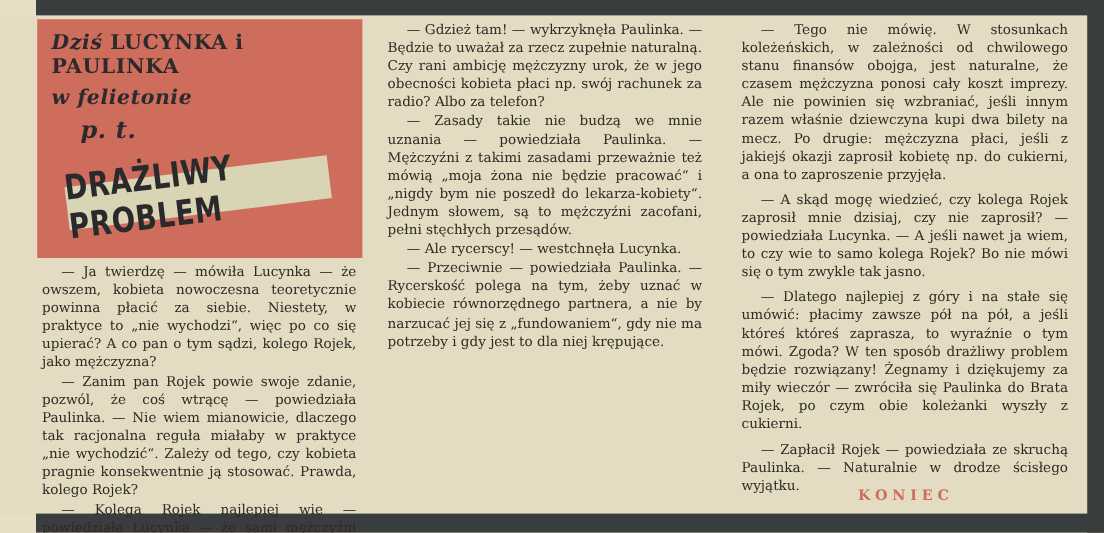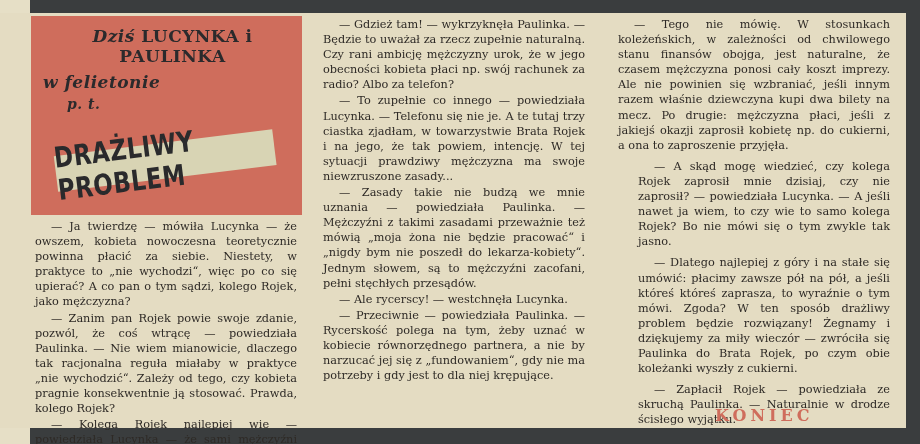--- a/index.html
+++ b/index.html
@@ -15,43 +15,43 @@
   .paper { position: absolute; left: 0; top: 13px; width: 906px; height: 415px; background: #e4dcc2; }
 
   .header-box {
     position: absolute; left: 31px; top: 16px; width: 271px; height: 199px;
     background: #cf6d5c;
   }
   .header-line {
     position: absolute; left: 12px; font-family: "DejaVu Serif", serif;
     font-style: italic; font-weight: bold; color: #2b2a2c; font-size: 17px; letter-spacing: 0.5px;
   }
-  .header-line.l1 { top: 10px; font-style: normal; text-align: center; }
+  .header-line.l1 { top: 10px; font-style: normal; }
   .header-line.l1 .script { font-style: italic; }
   .header-line.l2 { top: 33px; }
   .header-line.l3 { top: 56px; }
-  .header-line.l4 { top: 80px; left: 36px; font-size: 14px; }
+  .header-line.l4 { top: 80px; left: 36px; font-size: 20px; }
   .label-strip {
     position: absolute; left: 25px; top: 140px; width: 220px; height: 36px;
     background: #d8d4b4; transform: rotate(-7deg); transform-origin: left center;
     display: flex; align-items: center; justify-content: center;
   }
   .label-text {
     font-family: "DejaVu Sans", sans-serif; font-weight: bold; font-size: 23px;
     color: #2a2a2c; letter-spacing: 0.5px; transform: scaleY(1.25);
   }
 
   .col { position: absolute; font-size: 11.3px; line-height: 15.1px; text-align: justify; }
   .col p { margin: 0 0 1px 0; text-indent: 16px; }
   .col-1 { left: 35px; top: 219px; width: 262px; }
   .col-2 { left: 323px; top: 17px; width: 262px; }
   .col-3 { left: 618px; top: 17px; width: 272px; }
-  .col-3 p.gap { margin-top: 6px; margin-left: 20px; }
+  .col-3 p.gap { margin-top: 6px; }
   .end-mark {
-    position: absolute; left: 715px; top: 406px; font-size: 16px; letter-spacing: 4px;
+    position: absolute; left: 715px; top: 406px; font-size: 12px; letter-spacing: 4px;
     color: #cf6d5c; font-weight: bold;
   }
 </style>
 </head>
 <body>
 
 <div class="top-band"></div>
 <div class="paper"></div>
 <div class="right-band"></div>
 <div class="bottom-band"></div>
@@ -69,21 +69,20 @@
 </div>
 
 <div class="col col-1">
   <p>— Ja twierdzę — mówiła Lucynka — że owszem, kobieta nowoczesna teoretycznie powinna płacić za siebie. Niestety, w praktyce to „nie wychodzi“, więc po co się upierać? A co pan o tym sądzi, kolego Rojek, jako mężczyzna?</p>
   <p>— Zanim pan Rojek powie swoje zdanie, pozwól, że coś wtrącę — powiedziała Paulinka. — Nie wiem mianowicie, dlaczego tak racjonalna reguła miałaby w praktyce „nie wychodzić“. Zależy od tego, czy kobieta pragnie konsekwentnie ją stosować. Prawda, kolego Rojek?</p>
   <p>— Kolega Rojek najlepiej wie — powiedziała Lucynka — że sami mężczyźni tego nie lubią. Pan też z pewnością uważa, że płacąc za siebie, tracimy urok kobiecości?</p>
 </div>
 
 <div class="col col-2">
   <p>— Gdzież tam! — wykrzyknęła Paulinka. — Będzie to uważał za rzecz zupełnie naturalną. Czy rani ambicję mężczyzny urok, że w jego obecności kobieta płaci np. swój rachunek za radio? Albo za telefon?</p>
-  <p>— To zupełnie co innego — powiedziała Lucynka. — Telefonu się nie je. A te tutaj trzy ciastka zjadłam, w towarzystwie Brata Rojek i na jego, że tak powiem, intencję. W tej sytuacji prawdziwy mężczyzna ma swoje niewzruszone zasady...</p>
   <p>— Zasady takie nie budzą we mnie uznania — powiedziała Paulinka. — Mężczyźni z takimi zasadami przeważnie też mówią „moja żona nie będzie pracować“ i „nigdy bym nie poszedł do lekarza-kobiety“. Jednym słowem, są to mężczyźni zacofani, pełni stęchłych przesądów.</p>
   <p>— Ale rycerscy! — westchnęła Lucynka.</p>
   <p>— Przeciwnie — powiedziała Paulinka. — Rycerskość polega na tym, żeby uznać w kobiecie równorzędnego partnera, a nie by narzucać jej się z „fundowaniem“, gdy nie ma potrzeby i gdy jest to dla niej krępujące.</p>
 
 </div>
 
 <div class="col col-3">
   <p>— Tego nie mówię. W stosunkach koleżeńskich, w zależności od chwilowego stanu finansów obojga, jest naturalne, że czasem mężczyzna ponosi cały koszt imprezy. Ale nie powinien się wzbraniać, jeśli innym razem właśnie dziewczyna kupi dwa bilety na mecz. Po drugie: mężczyzna płaci, jeśli z jakiejś okazji zaprosił kobietę np. do cukierni, a ona to zaproszenie przyjęła.</p>
   <p class="gap">— A skąd mogę wiedzieć, czy kolega Rojek zaprosił mnie dzisiaj, czy nie zaprosił? — powiedziała Lucynka. — A jeśli nawet ja wiem, to czy wie to samo kolega Rojek? Bo nie mówi się o tym zwykle tak jasno.</p>
   <p class="gap">— Dlatego najlepiej z góry i na stałe się umówić: płacimy zawsze pół na pół, a jeśli któreś któreś zaprasza, to wyraźnie o tym mówi. Zgoda? W ten sposób drażliwy problem będzie rozwiązany! Żegnamy i dziękujemy za miły wieczór — zwróciła się Paulinka do Brata Rojek, po czym obie koleżanki wyszły z cukierni.</p>

